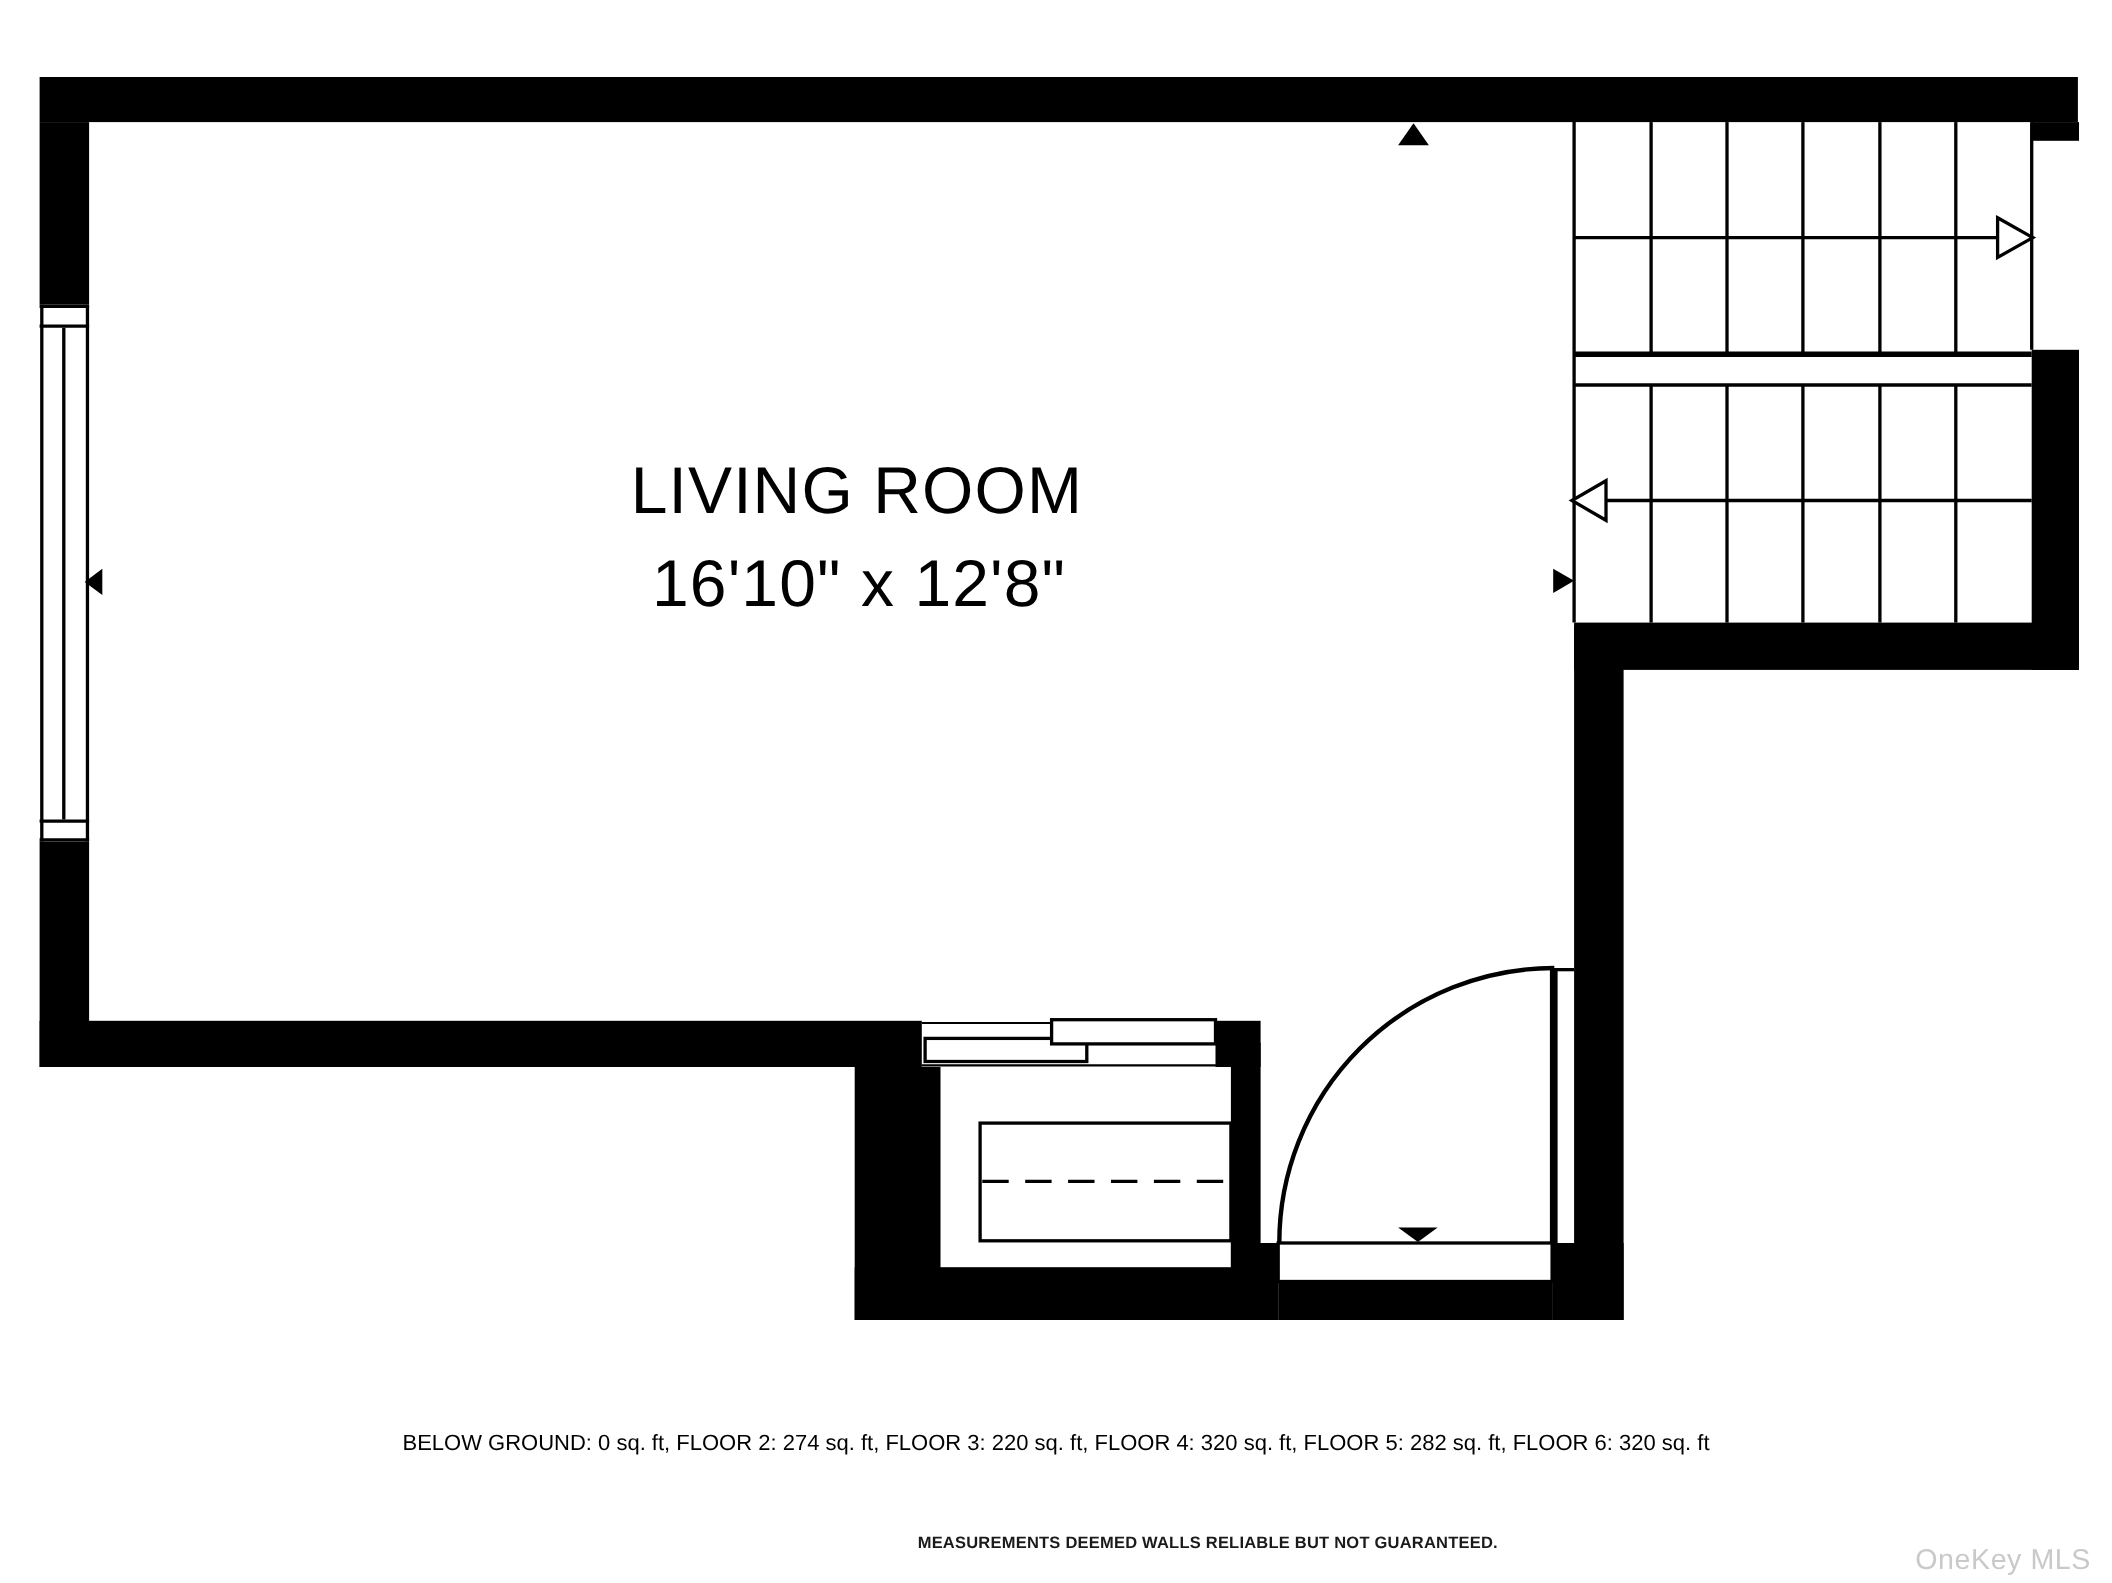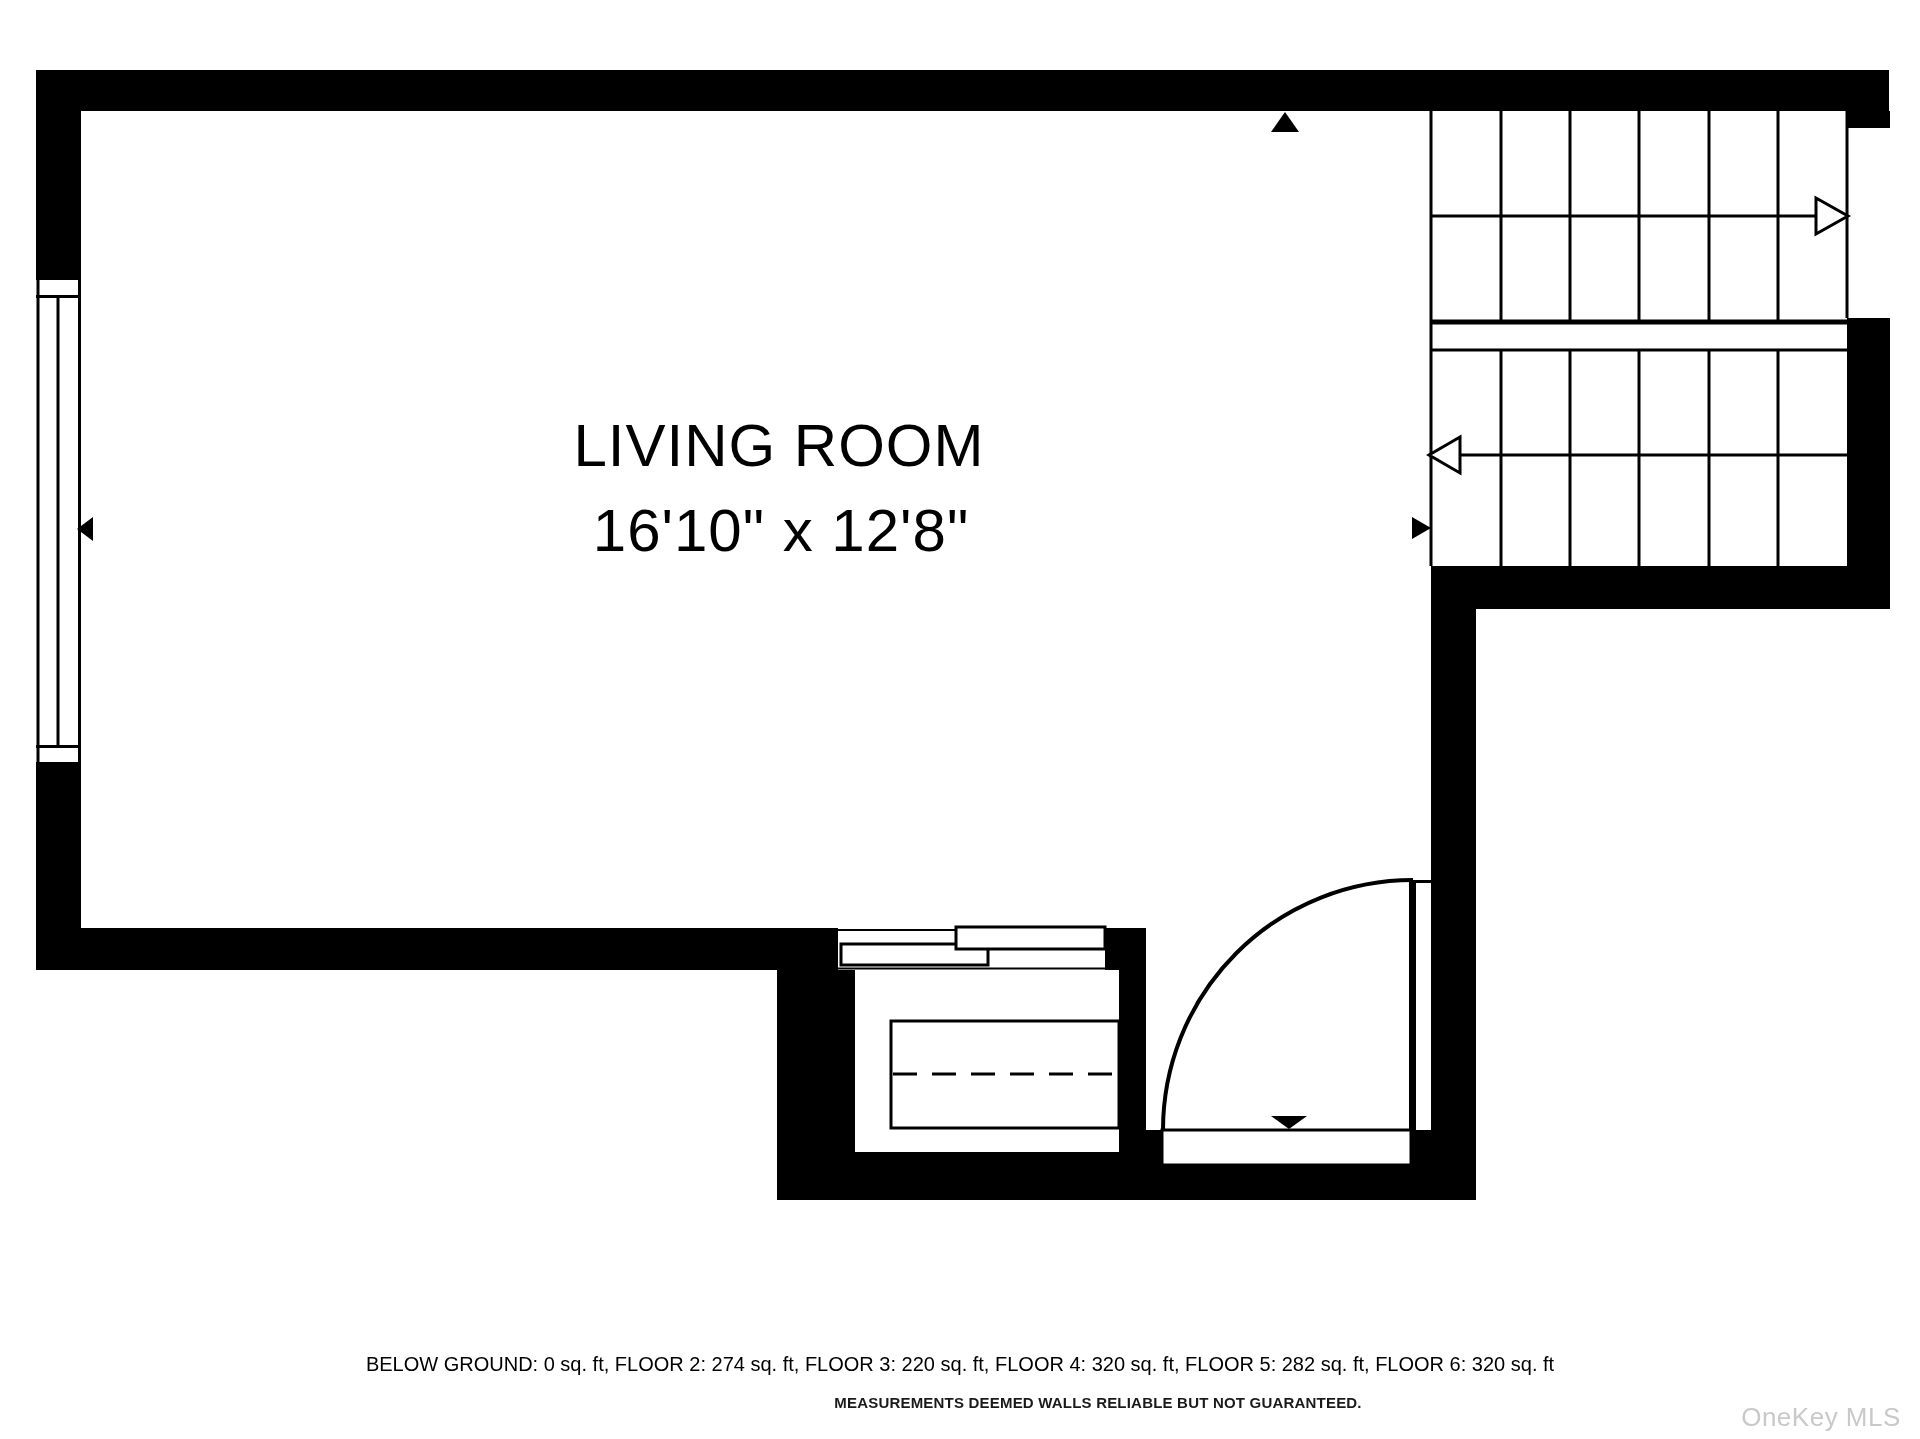--- a/index.html
+++ b/index.html
@@ -10,21 +10,21 @@
     background: #ffffff;
     font-family: "Liberation Sans", sans-serif;
     overflow: hidden;
   }
   .plan-svg { position: absolute; left: 0; top: 0; }
   .label { position: absolute; transform: translateX(-50%); white-space: nowrap; color: #000; }
   .room-name   { top: 413px; left: 779px; font-size: 60px; line-height: 66px; letter-spacing: 1px; }
   .room-dims   { top: 498px; left: 781px; font-size: 60px; line-height: 66px; letter-spacing: 1px; }
   .summary-line { position: absolute; left: 0; right: 0; text-align: center; font-size: 20px; line-height: 22px; color: #000; }
   .summary-total    { top: 1285px; font-weight: bold; }
-  .summary-floors   { top: 1353px; }
+  .summary-floors   { top: 1301px; }
   .summary-excluded { top: 1332px; }
   .summary-walls    { top: 1352px; }
   .disclaimer { top: 1394px; left: 1098px; font-size: 15px; font-weight: bold; letter-spacing: 0.2px; color: #1a1a1a; }
   .watermark  { top: 1402px; left: 1821px; font-size: 26px; letter-spacing: 0.5px; }
 </style>
 </head>
 <body>
 
 <div class="stage">
 

